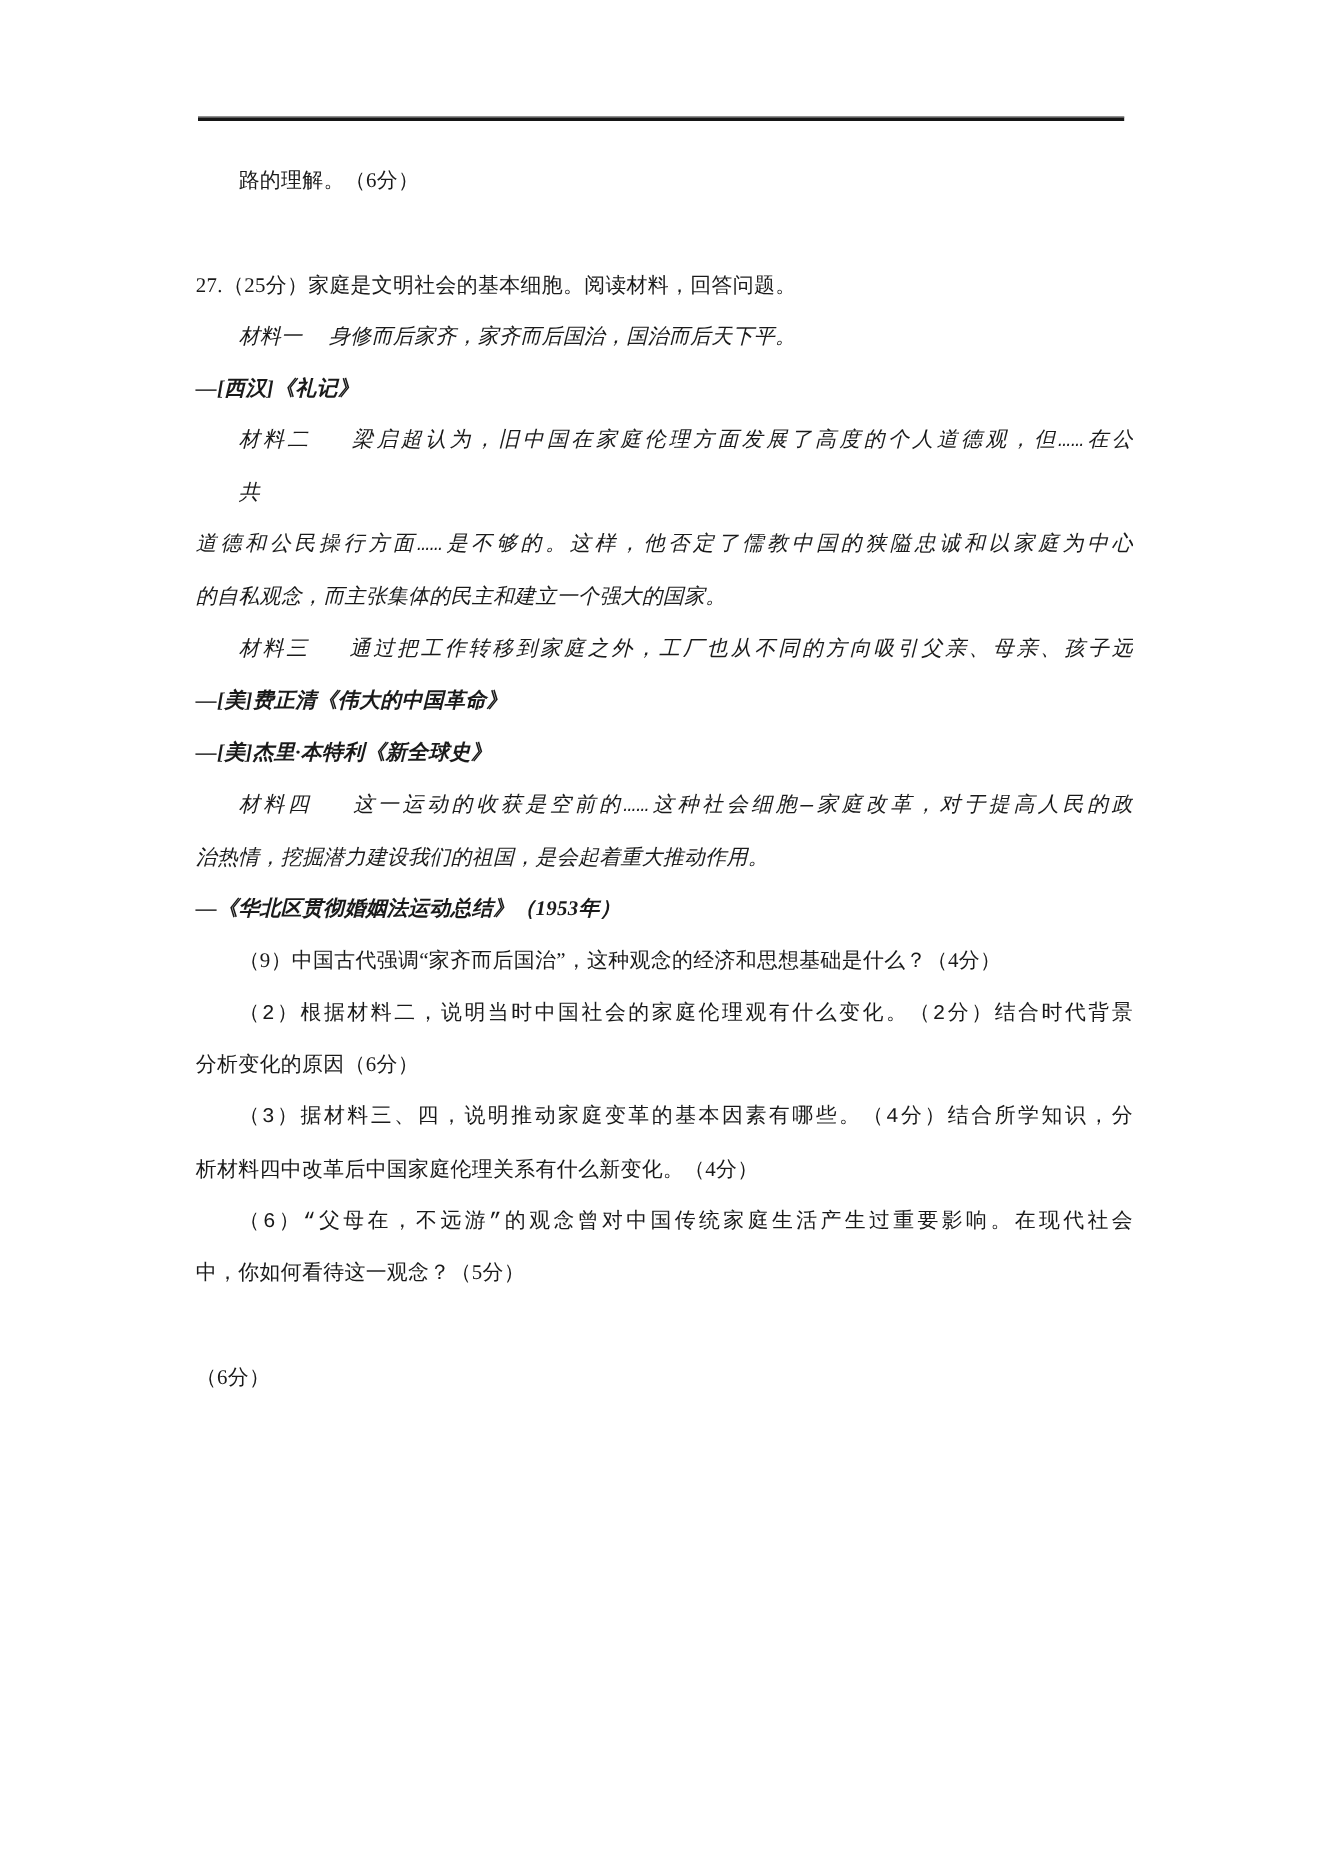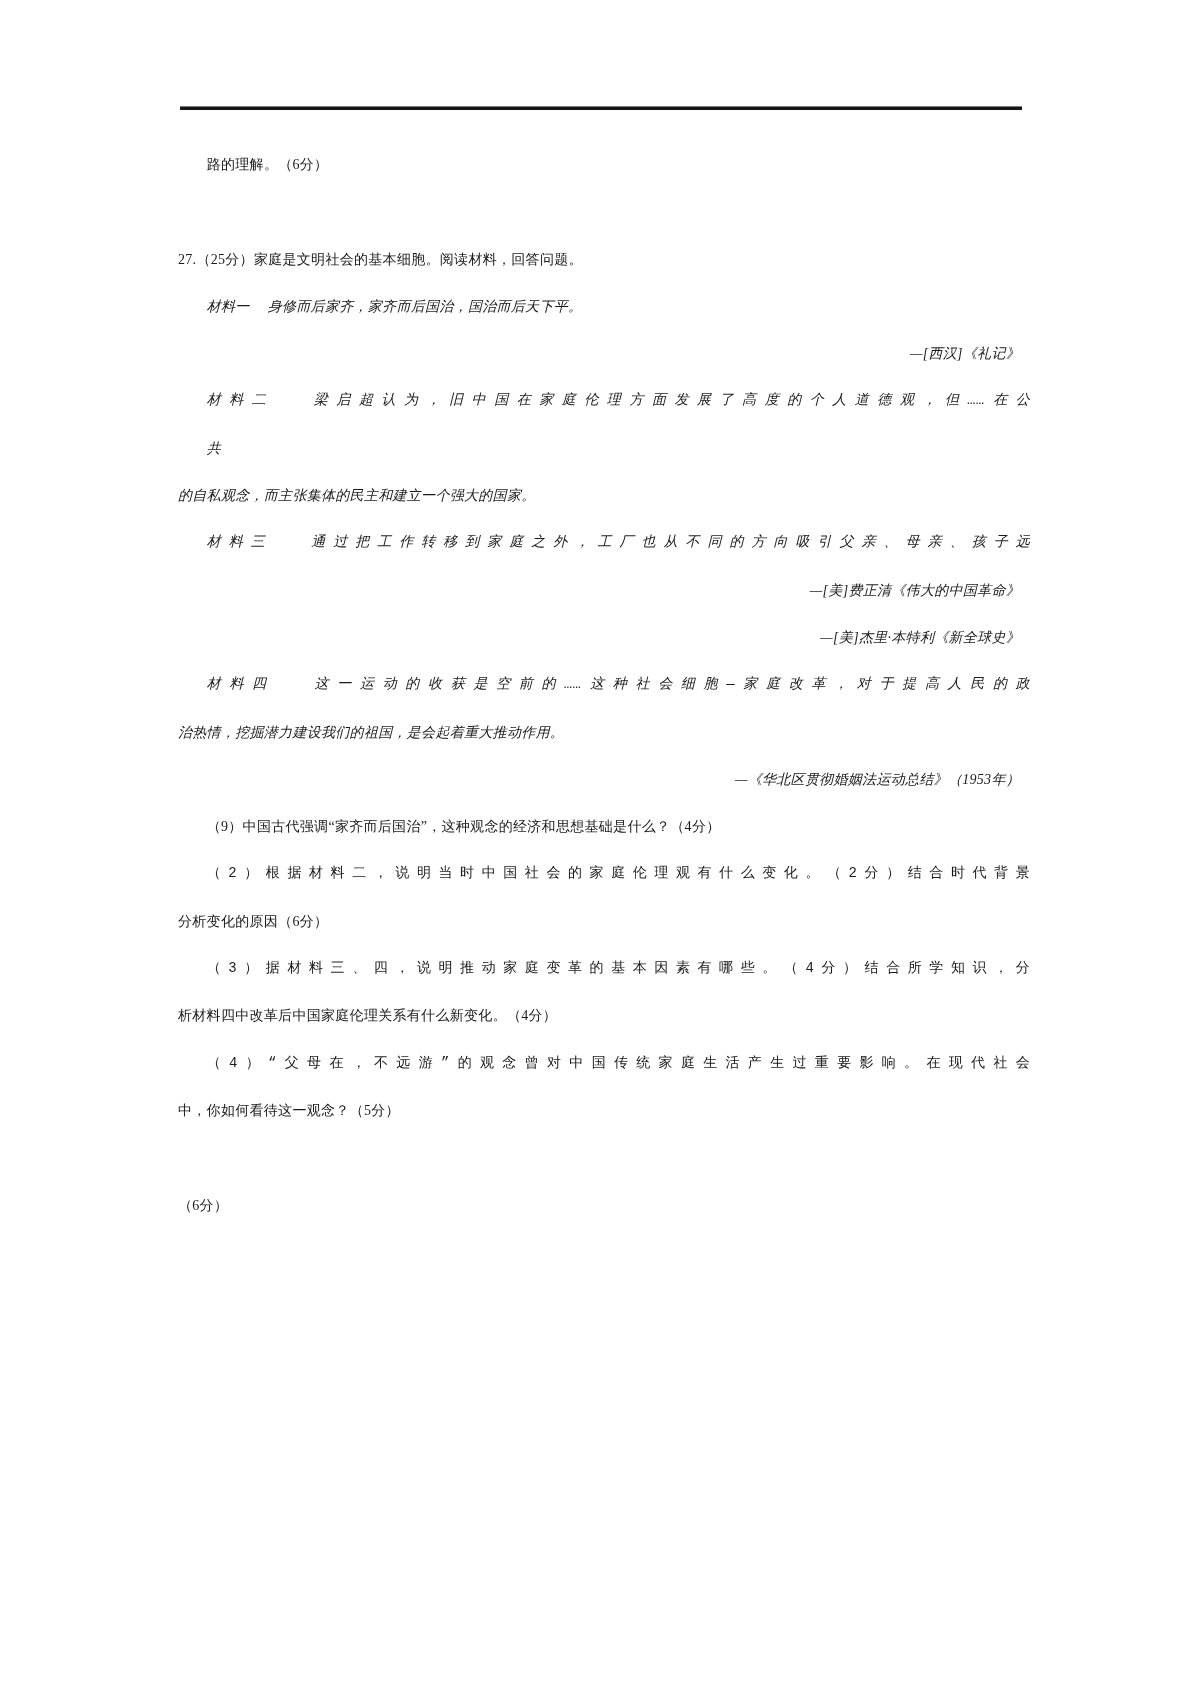--- a/index.html
+++ b/index.html
@@ -19,64 +19,65 @@
     width: 842px;
     height: 3px;
     background: #161616;
     border-top: 1px solid #7a7a7a;
   }
   .content {
     position: absolute;
     left: 178px;
     top: 141px;
     width: 852px;
-    font-size: 14px;
+    font-size: 19px;
     letter-spacing: 0.3px;
   }
   .ln {
     height: 47.3px;
     line-height: 47.3px;
     white-space: nowrap;
   }
   .blank { height: 47.3px; }
   .ind { text-indent: 2.05em; }
   .fill {
     white-space: normal;
     text-align: justify;
     text-align-last: justify;
     overflow: hidden;
     font-family: Liberation Mono, monospace;
   }
-  .right { text-align: right; padding-right: 10px; }
+  .right { text-align: left; padding-right: 10px; font-weight: bold; }
   .kai { font-style: italic; }
 </style>
 </head>
 <body>
 
 <div class="page">
   <div class="rule"></div>
 
   <div class="content">
     <div class="ln ind">路的理解。（6分）</div>
     <div class="blank"></div>
     <div class="ln">27.（25分）家庭是文明社会的基本细胞。阅读材料，回答问题。</div>
     <div class="ln ind kai">材料一　 身修而后家齐，家齐而后国治，国治而后天下平。</div>
     <div class="ln right kai">—[西汉]《礼记》</div>
     <div class="ln ind fill kai">材料二　 梁启超认为，旧中国在家庭伦理方面发展了高度的个人道德观，但……在公</div>
     <div class="ln ind kai">共</div>
+    <div class="ln fill kai">道德和公民操行方面……是不够的。这样，他否定了儒教中国的狭隘忠诚和以家庭为中心</div>
     <div class="ln kai">的自私观念，而主张集体的民主和建立一个强大的国家。</div>
     <div class="ln ind fill kai">材料三　 通过把工作转移到家庭之外，工厂也从不同的方向吸引父亲、母亲、孩子远</div>
     <div class="ln right kai">—[美]费正清《伟大的中国革命》</div>
     <div class="ln right kai">—[美]杰里·本特利《新全球史》</div>
     <div class="ln ind fill kai">材料四　 这一运动的收获是空前的……这种社会细胞—家庭改革，对于提高人民的政</div>
     <div class="ln kai">治热情，挖掘潜力建设我们的祖国，是会起着重大推动作用。</div>
     <div class="ln right kai">—《华北区贯彻婚姻法运动总结》（1953年）</div>
     <div class="ln ind">（9）中国古代强调“家齐而后国治”，这种观念的经济和思想基础是什么？（4分）</div>
     <div class="ln ind fill">（2）根据材料二，说明当时中国社会的家庭伦理观有什么变化。（2分）结合时代背景</div>
     <div class="ln">分析变化的原因（6分）</div>
     <div class="ln ind fill">（3）据材料三、四，说明推动家庭变革的基本因素有哪些。（4分）结合所学知识，分</div>
     <div class="ln">析材料四中改革后中国家庭伦理关系有什么新变化。（4分）</div>
-    <div class="ln ind fill">（4）“父母在，不远游”的观念曾对中国传统家庭生活产生过重要影响。在现代社会</div>
+    <div class="ln ind fill">（6）“父母在，不远游”的观念曾对中国传统家庭生活产生过重要影响。在现代社会</div>
     <div class="ln">中，你如何看待这一观念？（5分）</div>
     <div class="blank"></div>
     <div class="ln">（6分）</div>
   </div>
 </div>
 
 </body></html>

